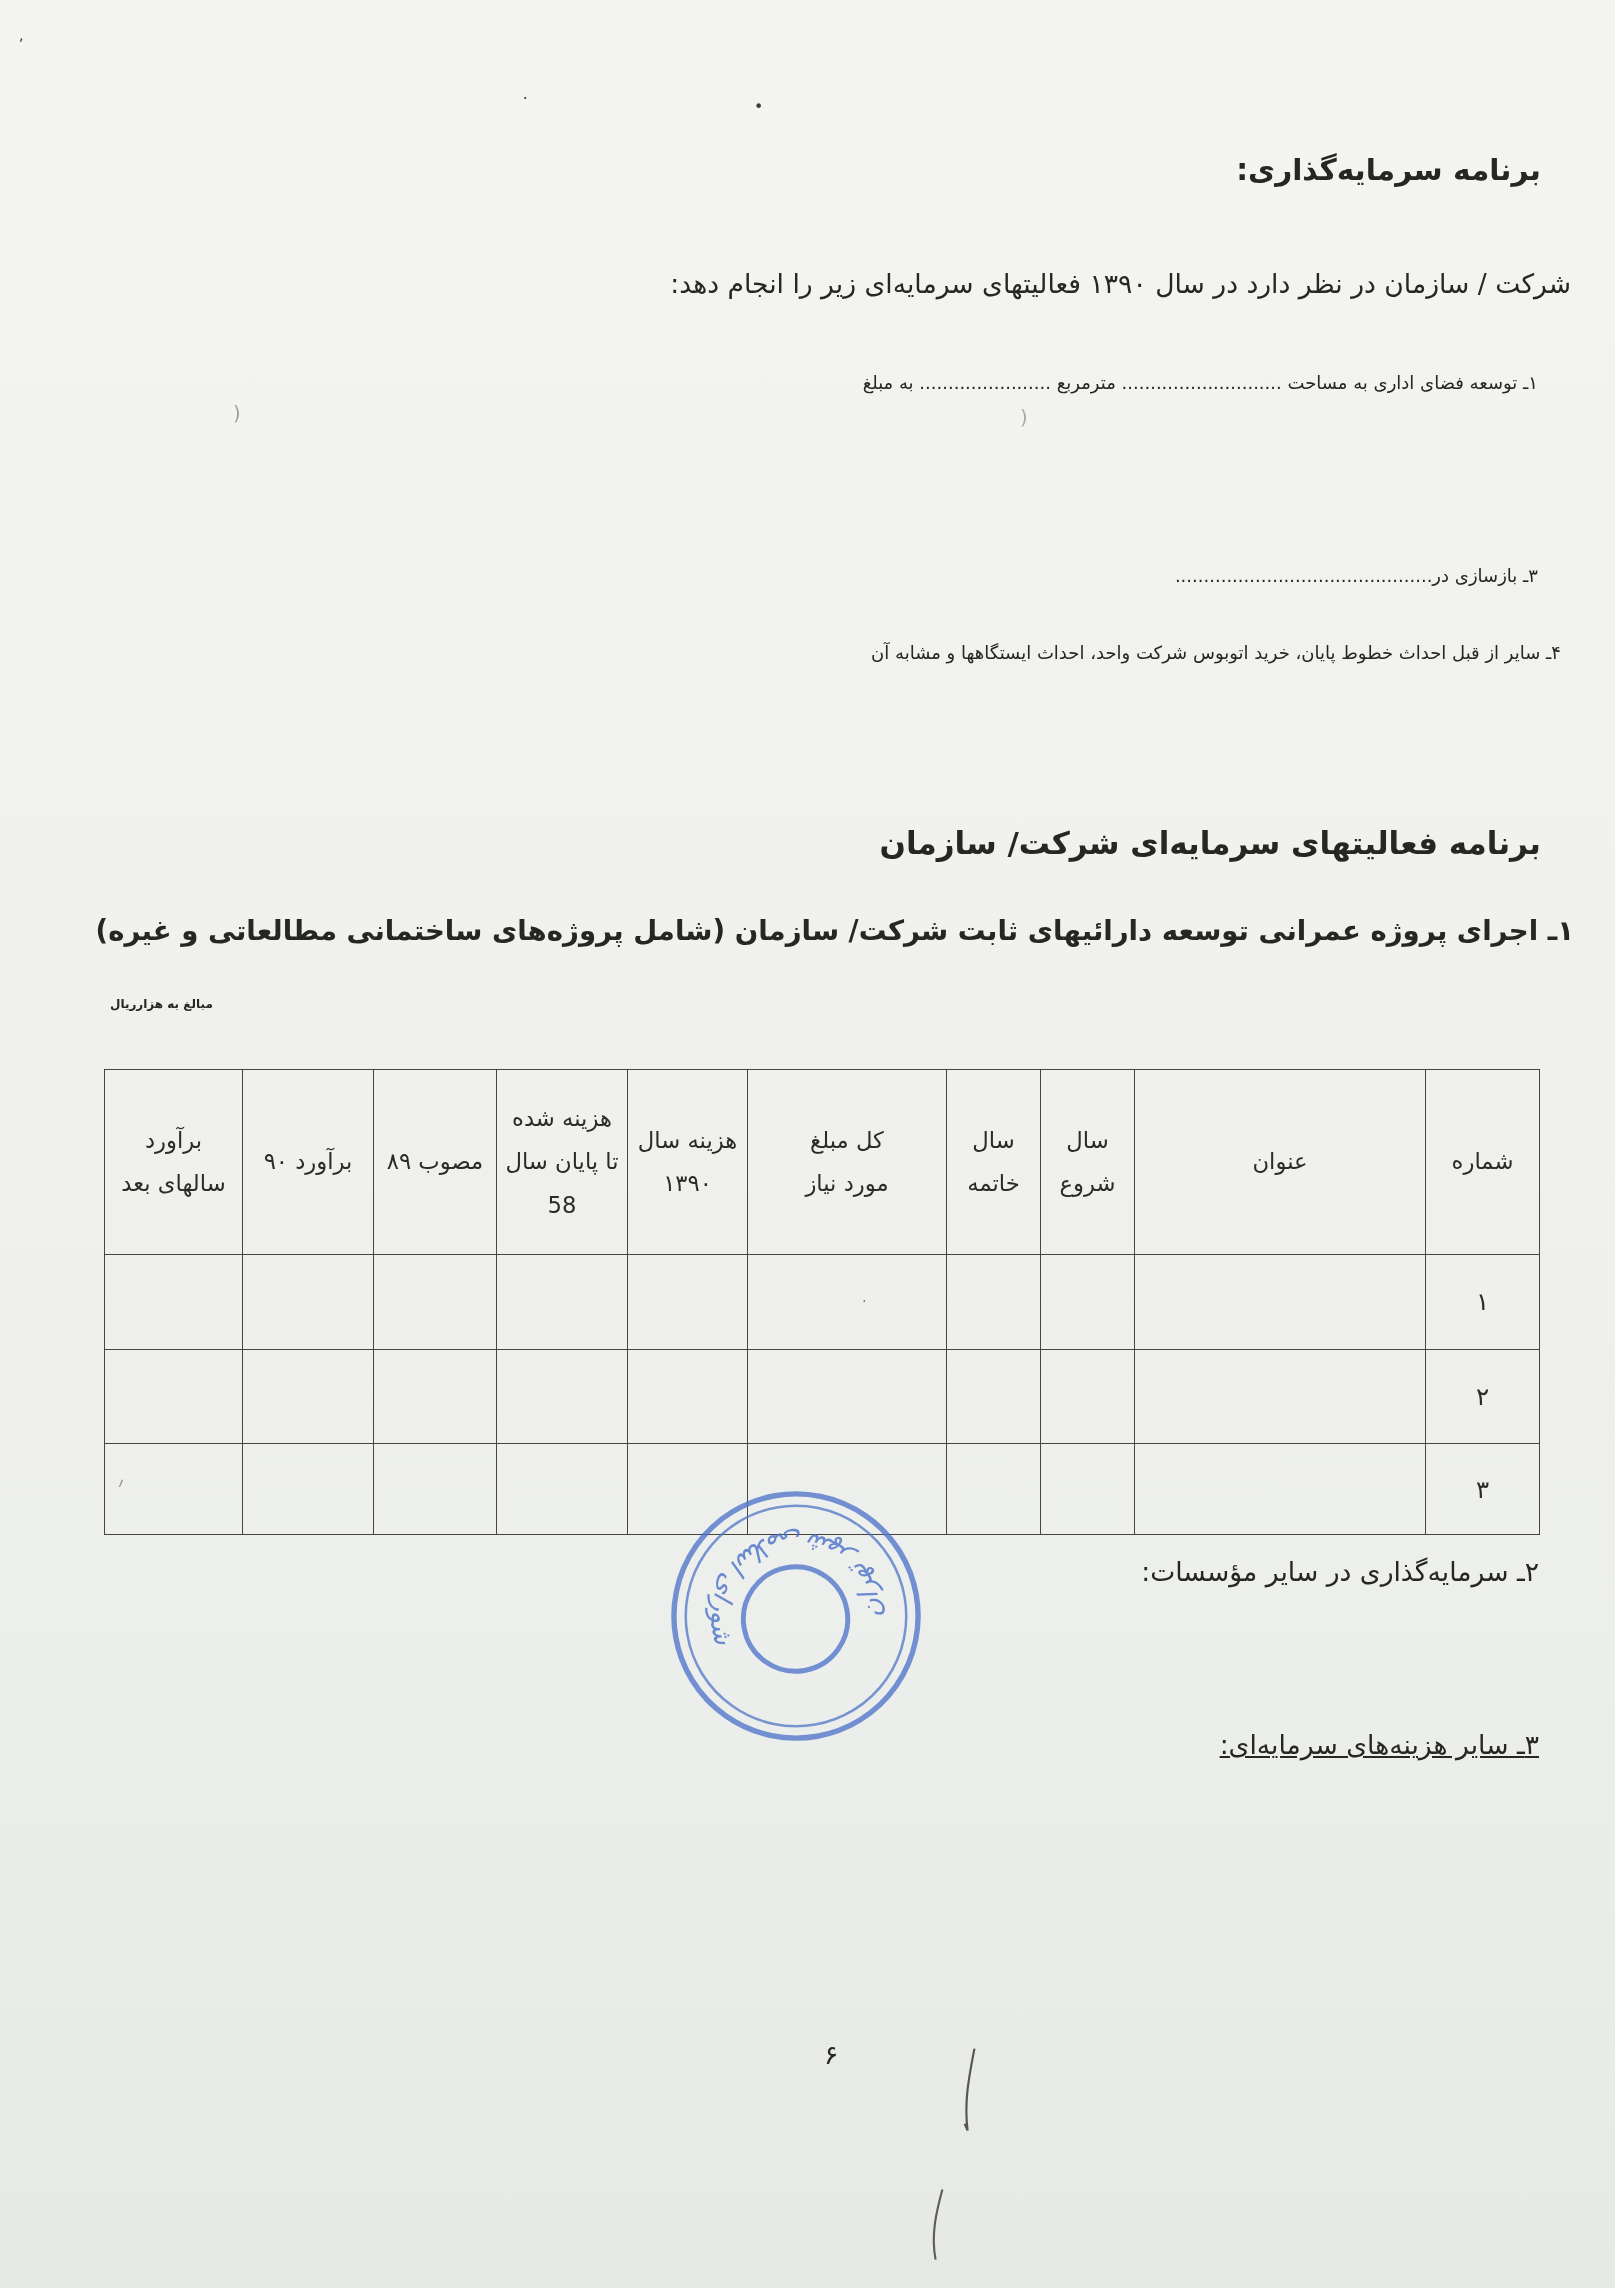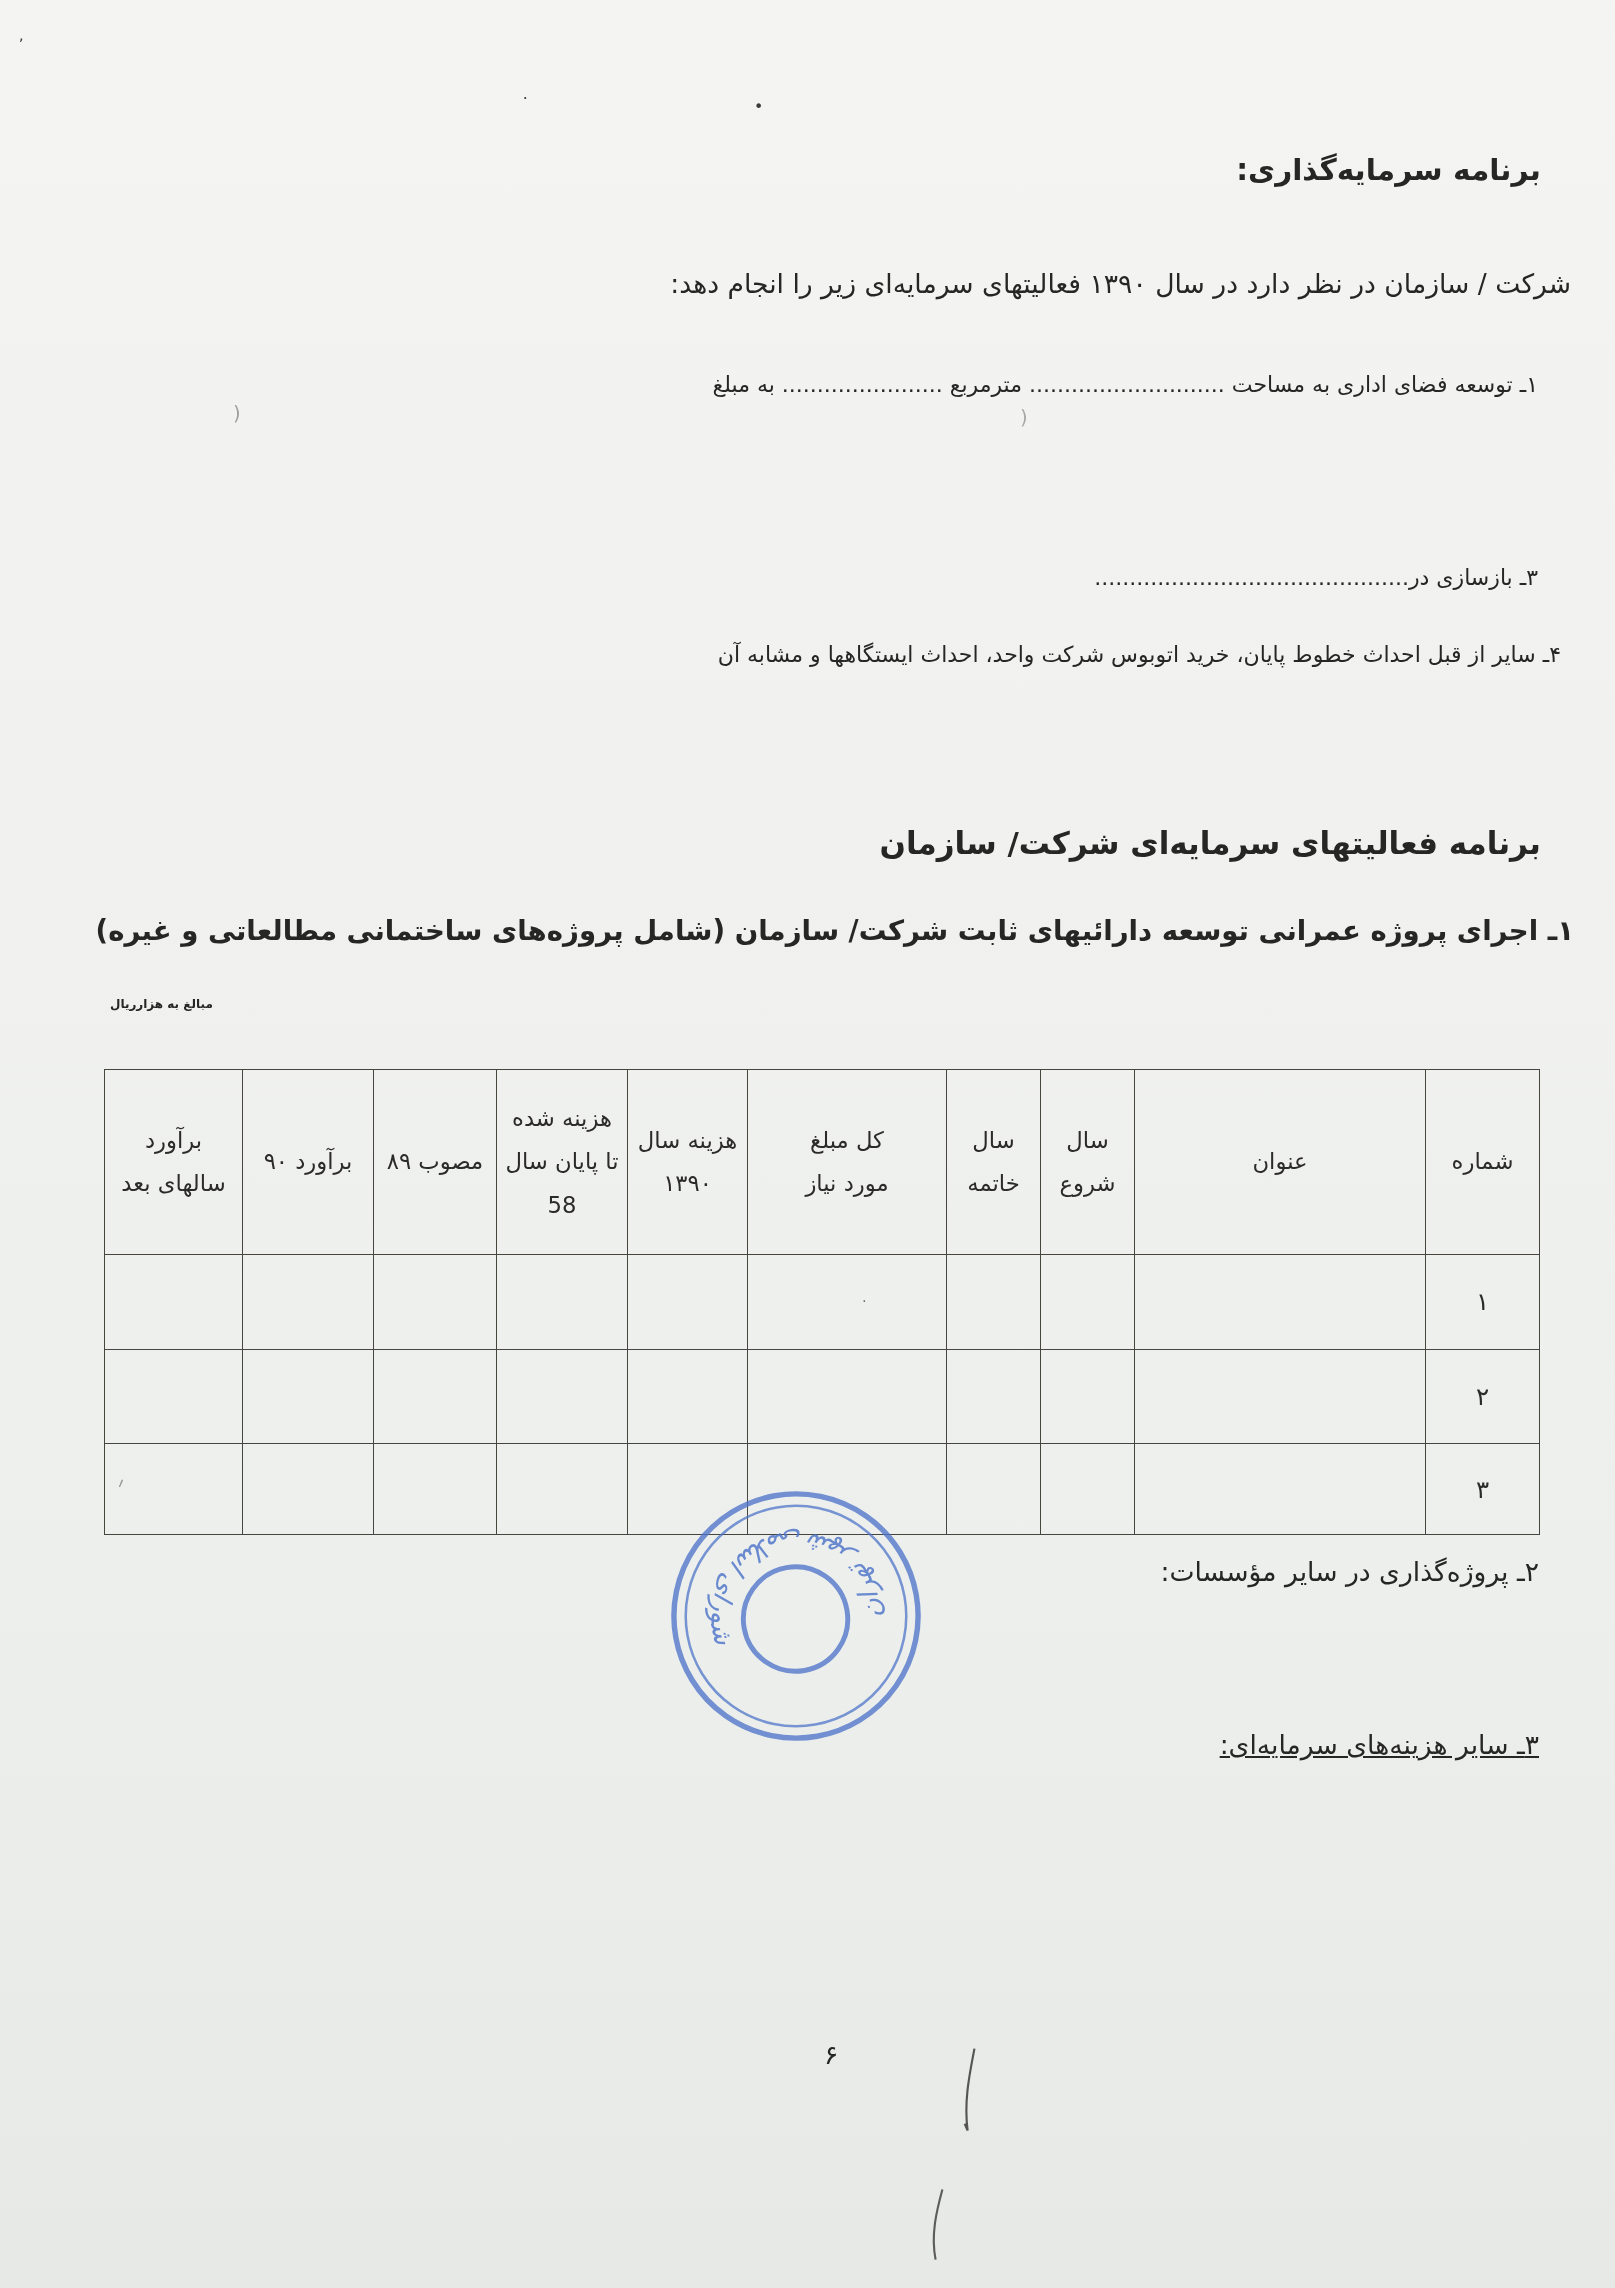--- a/index.html
+++ b/index.html
@@ -10,21 +10,21 @@
     margin:0 auto;
     background:linear-gradient(180deg,#f4f5f3 0%,#f1f2f0 35%,#edefed 70%,#e7e9e7 100%);
     overflow:hidden;
     font-family:"DejaVu Sans",sans-serif;
     color:#262624;
     direction:rtl;
   }
   .abs{position:absolute;white-space:nowrap;}
   .title{font-size:29.6px;font-weight:bold;}
   .body-line{font-size:26.6px;}
-  .item-line{font-size:22px;letter-spacing:0.2px;text-align:center;}
+  .item-line{font-size:18px;letter-spacing:0.2px;text-align:center;}
   .bold{font-weight:bold;}
   .unit-note{font-size:12px;font-weight:bold;}
   
   table.grid{
     position:absolute;
     top:1069px;left:105px;
     width:1434px;height:466px;
     border-collapse:collapse;
     table-layout:fixed;
     background:transparent;
@@ -152,21 +152,21 @@
           <td></td>
         <td></td>
           <td></td>
         <td></td>
           <td></td>
         <td></td>
       </tr>
     </tbody>
   </table>
 
-  <div class="abs body-line" style="right:76px;top:1556px;">۲ـ پروژه‌گذاری در سایر مؤسسات:</div>
+  <div class="abs body-line" style="right:76px;top:1556px;">۲ـ سرمایه‌گذاری در سایر مؤسسات:</div>
 
   <svg class="stamp" viewBox="0 0 258 262">
     <defs>
       <path id="stamp-arc" d="M 210.5 159.5 A 86 86 0 1 0 47.5 159.5" fill="none"></path>
     </defs>
     <circle cx="129" cy="131" r="124" fill="none" stroke="#4e74c9" stroke-width="5.5" opacity=".95"></circle>
     <circle cx="129" cy="131" r="112" fill="none" stroke="#4e74c9" stroke-width="2.6" opacity=".9"></circle>
     <circle cx="128" cy="134" r="53" fill="none" stroke="#4e74c9" stroke-width="5" opacity=".95"></circle>
     <text font-size="27" fill="#4e74c9" font-family="DejaVu Sans, sans-serif" font-style="italic" letter-spacing="1">
       <textPath href="#stamp-arc" startOffset="50%" text-anchor="middle">شورای اسلامی شهر تهران</textPath>

